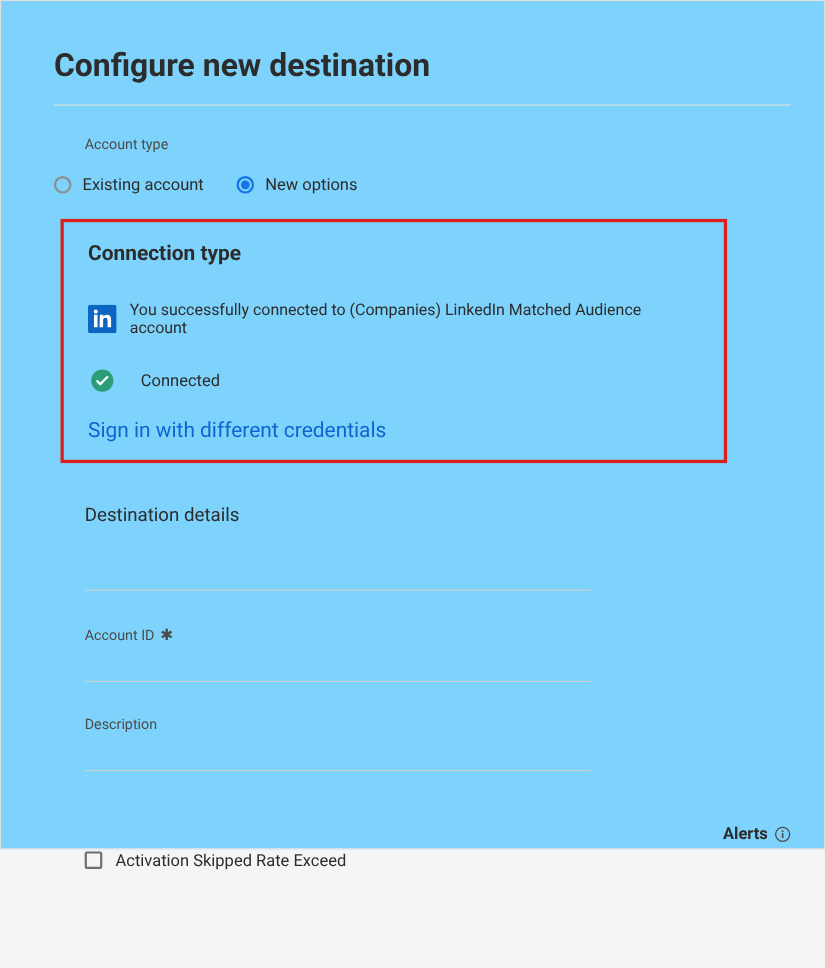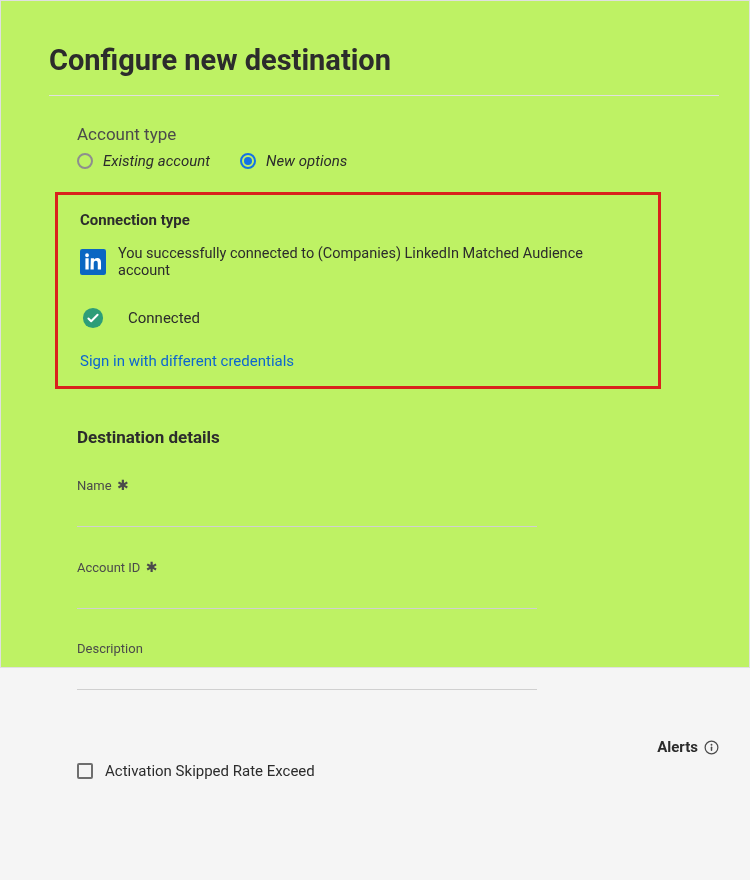--- a/index.html
+++ b/index.html
@@ -9,50 +9,48 @@
     }
     body {
       font-family: -apple-system, BlinkMacSystemFont, "Segoe UI", Roboto, Arial, sans-serif;
       background: #f5f5f5;
       color: #2c2c2c;
       width: 750px;
       height: 880px;
       overflow: hidden;
     }
     .page {
-      background: #bef264;
+      background: #7dd3fc;
       border: 1px solid #e0e0e0;
       margin: 0;
       padding: 42px 30px 20px 48px;
-      height: 668px;
+      height: 772px;
     }
     .page-title {
       font-size: 29px;
       font-weight: 700;
       color: #2c2c2c;
       margin-bottom: 18px;
     }
     .hr {
       border: none;
       border-top: 1px solid #e0e0e0;
       margin-bottom: 28px;
     }
     .section-label {
-      font-size: 17px;
+      font-size: 13px;
       color: #4b4b4b;
-      margin-bottom: 8px;
+      margin-bottom: 20px;
       margin-left: 28px;
     }
     .radio-row {
       display: flex;
       align-items: center;
       gap: 30px;
-      margin-left: 28px;
       margin-bottom: 22px;
-      font-style: italic;
     }
     .radio-item {
       display: flex;
       align-items: center;
       gap: 10px;
       cursor: pointer;
     }
     .radio-outer {
       width: 16px;
       height: 16px;
@@ -76,24 +74,24 @@
       color: #2c2c2c;
     }
     .highlight-box {
       border: 3px solid #d9221c;
       padding: 16px 22px 16px 22px;
       margin-left: 6px;
       margin-right: 58px;
       margin-bottom: 38px;
     }
     .connection-title {
-      font-size: 15px;
+      font-size: 19px;
       font-weight: 700;
       color: #2c2c2c;
-      margin-bottom: 16px;
+      margin-bottom: 32px;
     }
     .conn-row {
       display: flex;
       align-items: center;
       gap: 12px;
       margin-bottom: 28px;
     }
     .linkedin-icon {
       width: 26px;
       height: 26px;
@@ -113,33 +111,33 @@
     .check-circle {
       width: 22px;
       height: 22px;
       flex-shrink: 0;
     }
     .status-text {
       font-size: 15px;
       color: #2c2c2c;
     }
     .signin-link {
-      font-size: 15px;
+      font-size: 19px;
       color: #0d66d0;
       text-decoration: none;
       cursor: pointer;
       display: inline-block;
     }
     .dest-section {
       margin-left: 28px;
       margin-right: 120px;
     }
     .dest-title {
       font-size: 17px;
-      font-weight: 700;
+      font-weight: 400;
       margin-bottom: 30px;
     }
     .field {
       margin-bottom: 32px;
     }
     .field-label {
       font-size: 13px;
       color: #4b4b4b;
       margin-bottom: 6px;
       display: block;
@@ -242,24 +240,20 @@
       <span class="status-text">Connected</span>
     </div>
 
     <a class="signin-link">Sign in with different credentials</a>
   </div>
 
   <div class="dest-section">
     <div class="dest-title">Destination details</div>
 
     <div class="field">
-      <label class="field-label">
-        <span>Name</span>
-        <span class="req">✱</span>
-      </label>
       <input class="field-input" type="text" value="" style="">
     </div>
 
     <div class="field">
       <label class="field-label">
         <span>Account ID</span>
         <span class="req">✱</span>
       </label>
       <input class="field-input" type="text" value="" style="">
     </div>

